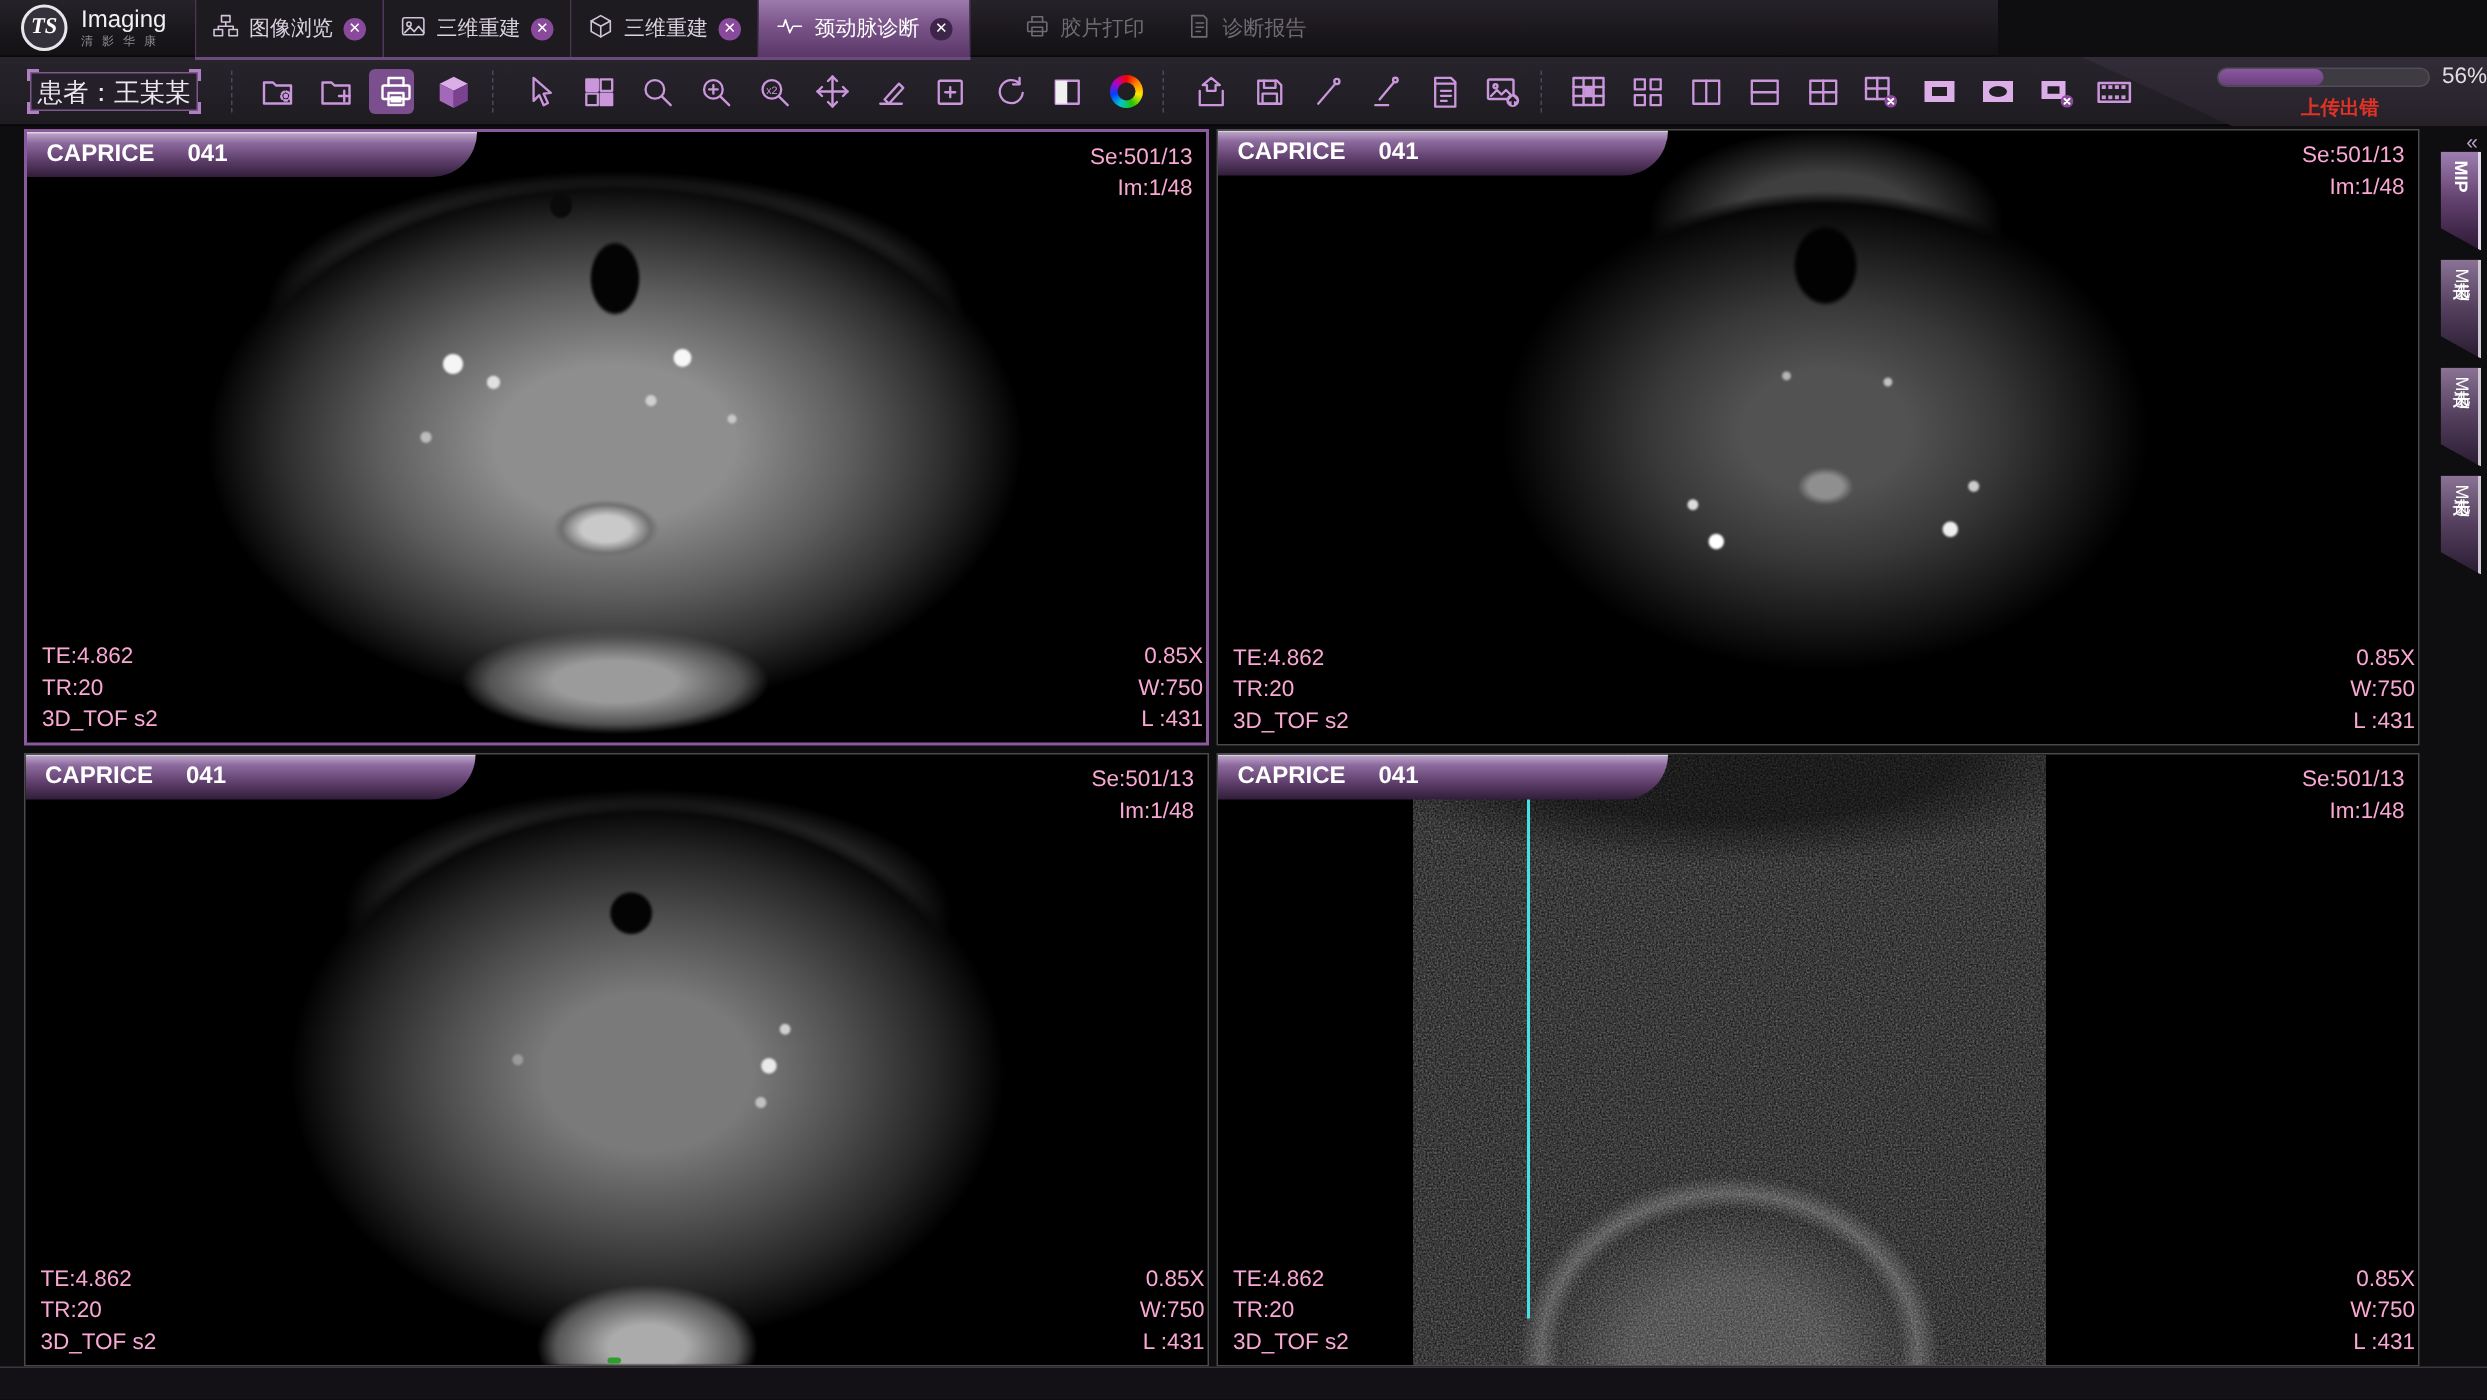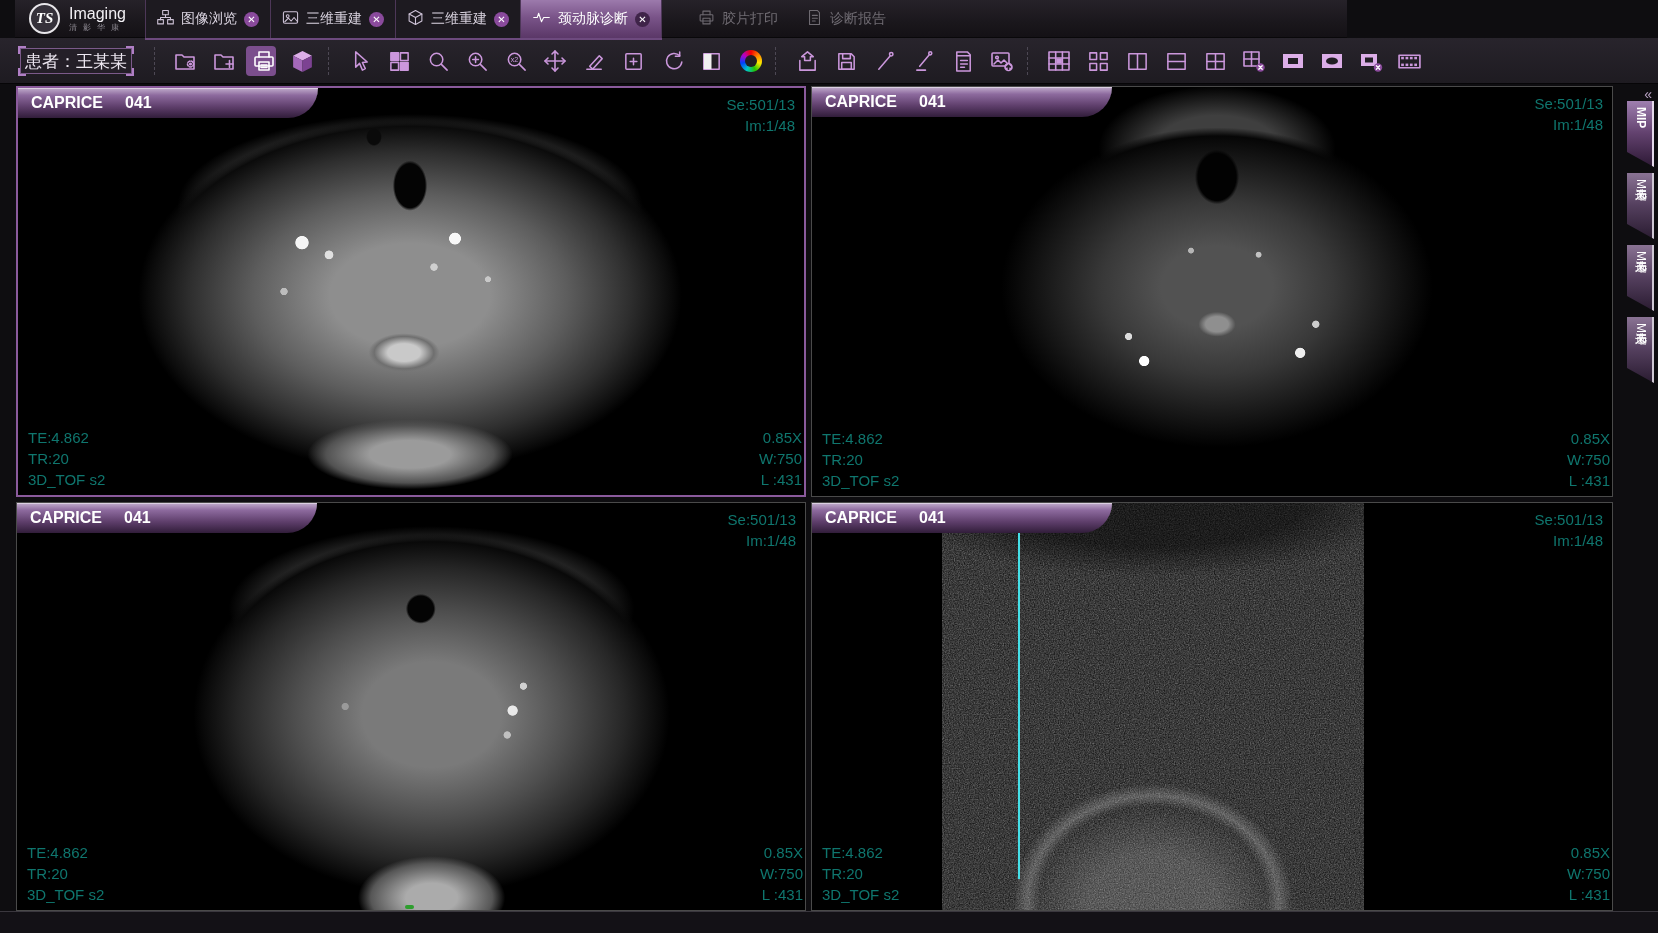--- a/index.html
+++ b/index.html
@@ -1,20 +1,20 @@
 <!DOCTYPE html>
 <html><head>
 <meta charset="utf-8">
 <style>
   * { margin:0; padding:0; box-sizing:border-box; }
   html,body { width:1658px; height:933px; overflow:hidden; }
   body { background:#0e0d10; font-family:"Liberation Sans", sans-serif; position:relative; color:#e8e8e8; }
 
   
-  .topbar { position:absolute; left:15px; top:0; width:1332px; height:38px;
+  .topbar { position:absolute; left:0; top:0; width:1332px; height:38px;
     background:linear-gradient(180deg,#262229 0%,#1a171c 60%,#141115 100%);
     border-bottom:1px solid #09080a; z-index:30; }
   .logo { position:absolute; left:14px; top:3px; display:flex; align-items:center; gap:9px; }
   .logo-mark { width:31px; height:31px; border:2px solid #e8e6ea; border-radius:50%;
     background:#35313a; display:flex; align-items:center; justify-content:center;
     font-family:"Liberation Serif", serif; font-style:italic; font-weight:bold; font-size:15px; color:#fff; }
   .brand-name { font-size:16px; font-weight:normal; color:#f2f0f4; line-height:17px; }
   .brand-sub { font-size:8px; letter-spacing:6px; color:#8d8992; line-height:11px; }
 
   .tabs { position:absolute; left:130px; top:0; height:38px; display:flex; }
@@ -77,21 +77,21 @@
   .panel.active { border:2px solid #8a5a9c; }
   .p1 { left:16px;  top:86px;  width:790px; height:411px; }
   .p2 { left:811px; top:86px;  width:802px; height:411px; }
   .p3 { left:16px;  top:502px; width:790px; height:409px; }
   .p4 { left:811px; top:502px; width:802px; height:409px; }
 
   .ptag { position:absolute; top:0; left:0; height:30px; width:300px;
     background:linear-gradient(180deg,#c2adcd 0%,#8d6a9e 24%,#5f3f6c 62%,#311d3a 100%);
     border-radius:0 0 40px 0; display:flex; align-items:center; gap:22px; padding-left:13px;
     font-size:16px; font-weight:bold; color:#fff; box-shadow:inset 0 1px 0 rgba(255,255,255,.45); z-index:5; }
-  .ov { position:absolute; font-size:15px; line-height:21px; color:#0f766e; z-index:5; }
+  .ov { position:absolute; font-size:15px; line-height:21px; color:#f9a8d4; z-index:5; }
   .ov.tr { top:6px; right:9px; text-align:right; }
   .ov.bl { bottom:5px; left:10px; }
   .ov.br { bottom:5px; right:2px; text-align:right; }
 
   .mri { position:absolute; top:0; bottom:0; filter:blur(0.7px); }
   .mri1 { left:92px; width:600px;
     background:
       radial-gradient(ellipse 26px 38px at 50% 24%, #040404 0 58%, rgba(0,0,0,0) 66%),
       radial-gradient(ellipse 12px 14px at 44% 12%, #0a0a0a 0 55%, rgba(0,0,0,0) 66%),
       radial-gradient(circle 9px at 32% 38%, #f5f5f5 0 70%, rgba(0,0,0,0) 78%),
@@ -456,20 +456,27 @@
           <rect x="12.4" y="7.5" width="2.6" height="2.4" fill="#cb97dc" stroke="none"></rect>
           <rect x="16.6" y="7.5" width="2.6" height="2.4" fill="#cb97dc" stroke="none"></rect>
           <rect x="4" y="14" width="2.6" height="2.4" fill="#cb97dc" stroke="none"></rect>
           <rect x="8.2" y="14" width="2.6" height="2.4" fill="#cb97dc" stroke="none"></rect>
           <rect x="12.4" y="14" width="2.6" height="2.4" fill="#cb97dc" stroke="none"></rect>
           <rect x="16.6" y="14" width="2.6" height="2.4" fill="#cb97dc" stroke="none"></rect>
         </svg>
     </span>
   </div>
 
+  <div class="upload-zone">
+    <div class="progress-track">
+      <div class="progress-fill" style="width: 50%;"></div>
+    </div>
+    <div class="progress-label">56%</div>
+    <div class="upload-error">上传出错</div>
+  </div>
 </div>
 
 <div class="panel p1 active">
   <div class="mri mri1"></div>
   <div class="ptag">
     <span>CAPRICE</span>
     <span>041</span>
   </div>
   <div class="ov tr">
     <div>Se:501/13</div>

